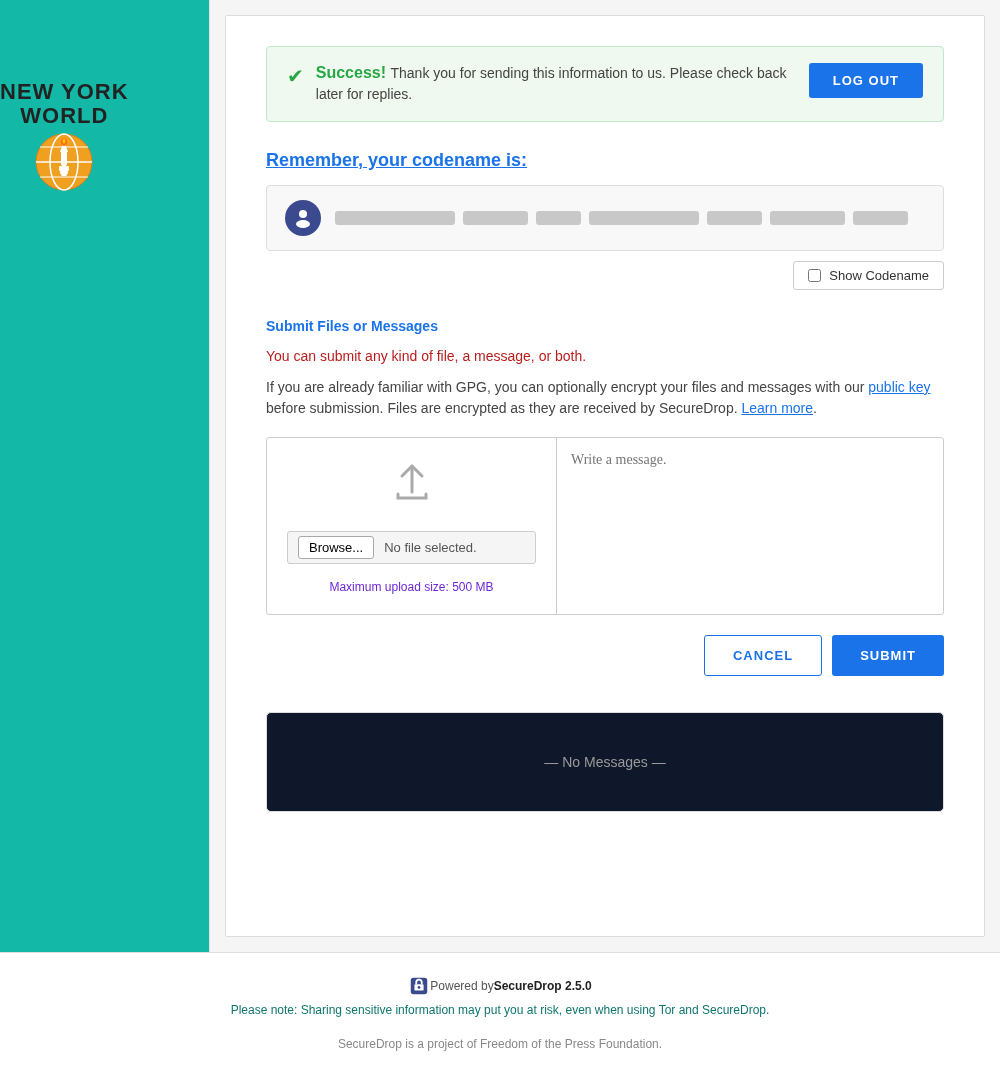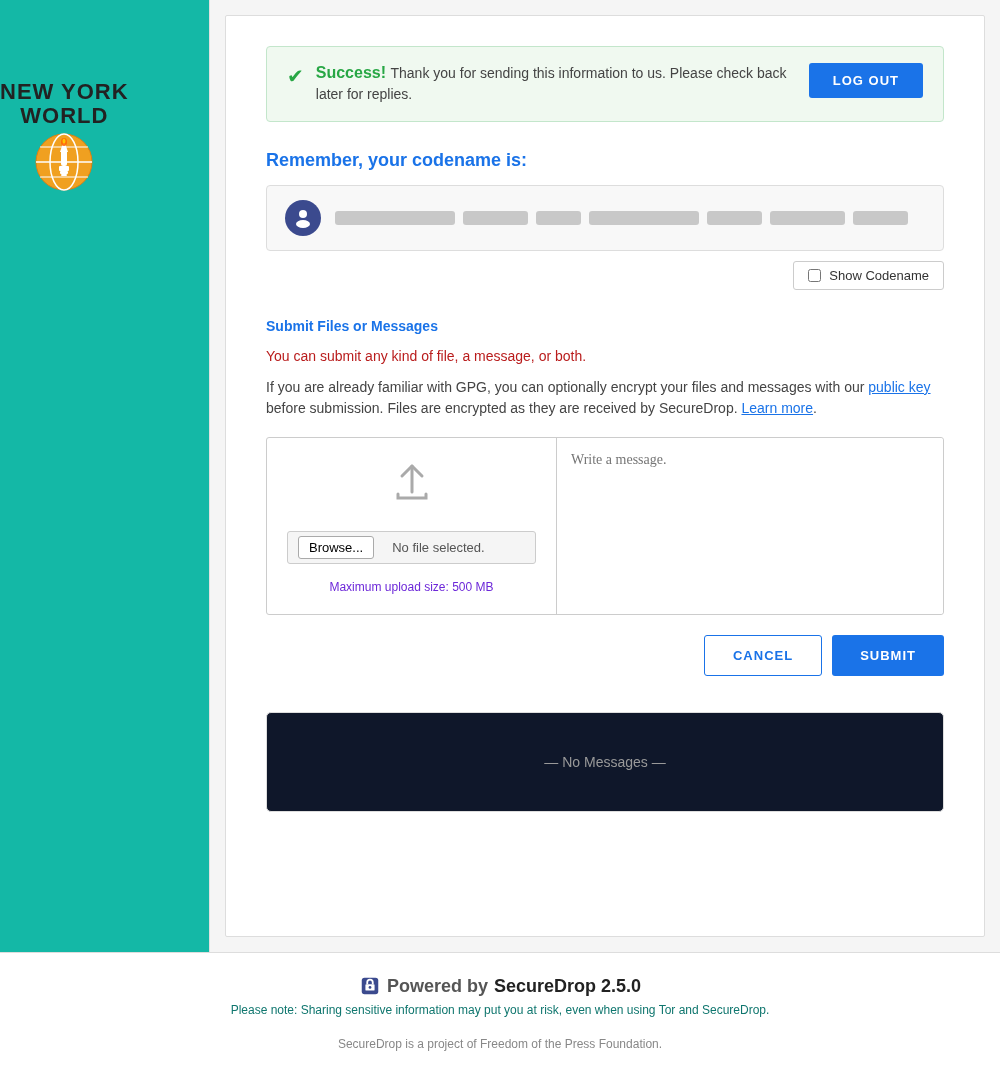--- a/index.html
+++ b/index.html
@@ -95,20 +95,21 @@
       border-radius: 3px;
       cursor: pointer;
       white-space: nowrap;
     }
     
     .section-title {
       font-size: 18px;
       font-weight: bold;
       color: #1a73e8;
       margin-bottom: 14px;
+      text-decoration: underline;
     }
     .codename-box {
       background: #f8f8f8;
       border: 1px solid #ddd;
       border-radius: 4px;
       padding: 14px 18px;
       display: flex;
       align-items: center;
       gap: 14px;
       margin-bottom: 10px;
@@ -199,21 +200,21 @@
       padding: 20px;
       gap: 16px;
     }
     .upload-icon {
       font-size: 40px;
       color: #888;
     }
     .browse-row {
       display: flex;
       align-items: center;
-      gap: 18px;
+      gap: 10px;
       background: #f5f5f5;
       border: 1px solid #ccc;
       border-radius: 3px;
       padding: 4px 10px;
       width: 100%;
     }
     .browse-btn {
       background: #fff;
       border: 1px solid #aaa;
       border-radius: 3px;
@@ -295,28 +296,27 @@
       color: #999;
     }
     
     .footer {
       background: #fff;
       border-top: 1px solid #ddd;
       padding: 22px 10px 14px;
       text-align: center;
     }
     .footer-powered {
-      font-size: 18px;
+      font-size: 12px;
       color: #555;
       display: flex;
       align-items: center;
       justify-content: center;
-      gap: 6px;
+      gap: 0;
       margin-bottom: 6px;
-      font-weight: bold;
     }
     .footer-powered strong { color: #222; }
     .footer-note {
       font-size: 12px;
       color: #0f766e;
       margin-bottom: 20px;
     }
     .footer-link {
       font-size: 12px;
       color: #888;

